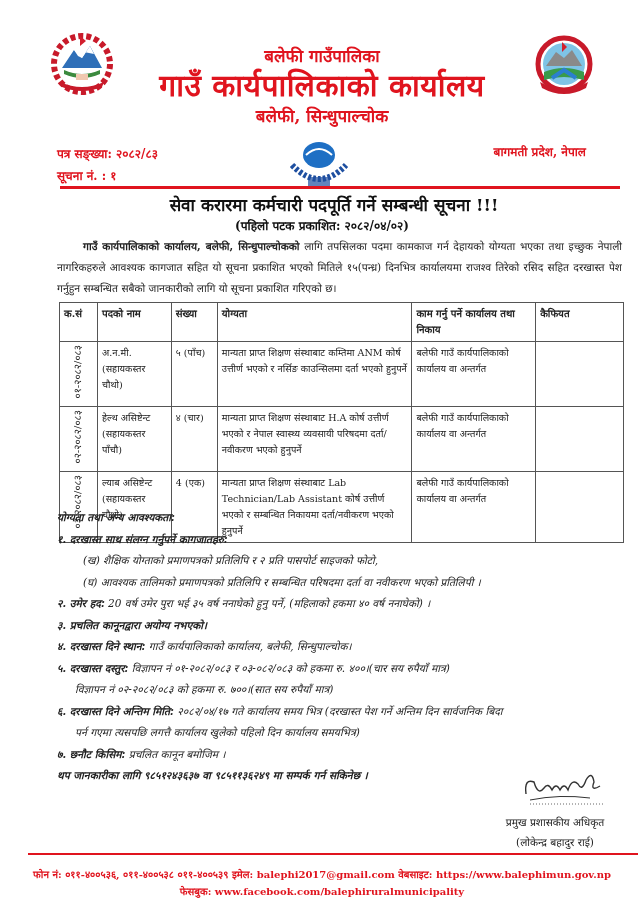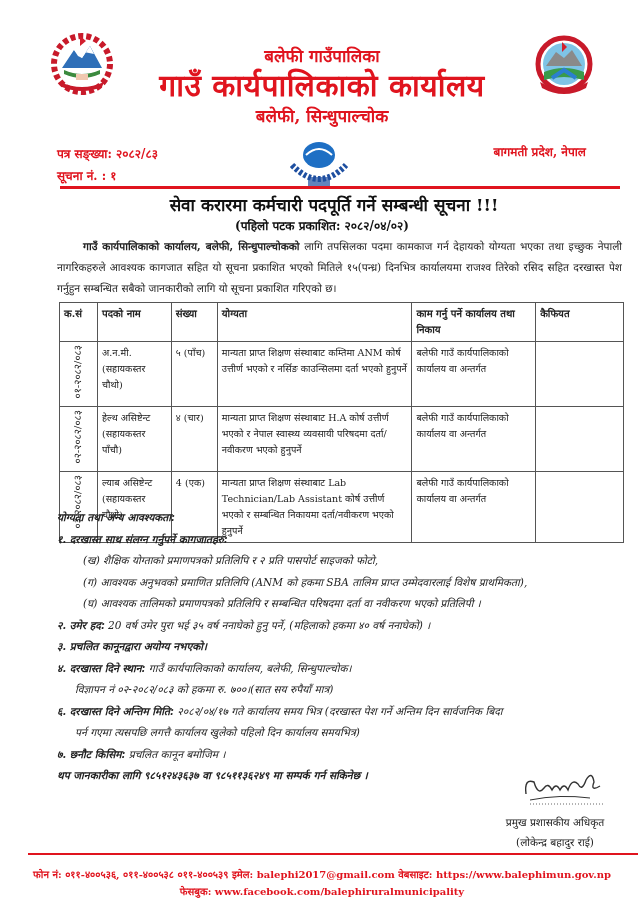--- a/index.html
+++ b/index.html
@@ -152,25 +152,25 @@
       <td>बलेफी गाउँ कार्यपालिकाको कार्यालय वा अन्तर्गत</td>
       <td></td>
     </tr>
   </tbody>
 </table>
 
 <div class="abs reqs">
   <div class="b">योग्यता तथा अन्य आवश्यकता:</div>
   <div class="b">१. दरखास्त साथ संलग्न गर्नुपर्ने कागजातहरु:</div>
   <div class="indent">(ख) शैक्षिक योग्ताको प्रमाणपत्रको प्रतिलिपि र २ प्रति पासपोर्ट साइजको फोटो,</div>
-  <div class="indent">(ग) आवश्यक अनुभवको प्रमाणित प्रतिलिपि (ANM को हकमा SBA तालिम प्राप्त उम्मेदवारलाई विशेष प्राथमिकता),</div>
   <div class="indent">(घ) आवश्यक तालिमको प्रमाणपत्रको प्रतिलिपि र सम्बन्धित परिषदमा दर्ता वा नवीकरण भएको प्रतिलिपी ।</div>
   <div><span class="b">२. उमेर हद:</span><span> 20 वर्ष उमेर पुरा भई ३५ वर्ष ननाघेको हुनु पर्ने, (महिलाको हकमा ४० वर्ष ननाघेको) ।</span></div>
   <div class="b">३. प्रचलित कानूनद्वारा अयोग्य नभएको।</div>
   <div><span class="b">४. दरखास्त दिने स्थान:</span><span> गाउँ कार्यपालिकाको कार्यालय, बलेफी, सिन्धुपाल्चोक।</span></div>
+  <div><span class="b">५. दरखास्त दस्तुर:</span><span> विज्ञापन नं ०१-२०८२/०८३ र ०३-०८२/०८३ को हकमा रु. ४००।(चार सय रुपैयाँ मात्र)</span></div>
   <div class="indent2">विज्ञापन नं ०२-२०८२/०८३ को हकमा रु. ७००।(सात सय रुपैयाँ मात्र)</div>
   <div><span class="b">६. दरखास्त दिने अन्तिम मिति:</span><span> २०८२/०४/१७ गते कार्यालय समय भित्र (दरखास्त पेश गर्ने अन्तिम दिन सार्वजनिक बिदा</span></div>
   <div class="indent2">पर्न गएमा त्यसपछि लगत्तै कार्यालय खुलेको पहिलो दिन कार्यालय समयभित्र)</div>
   <div><span class="b">७. छनौट किसिम:</span><span> प्रचलित कानून बमोजिम ।</span></div>
   <div class="b">थप जानकारीका लागि ९८५१२४३६३७ वा ९८५११३६२४९ मा सम्पर्क गर्न सकिनेछ ।</div>
 </div>
 
 <div class="abs sig">
   <svg width="90" height="40" viewBox="0 0 90 40">
     <path d="M6 26 Q4 10 14 14 Q18 28 24 20 Q28 14 32 22 Q36 14 40 22 Q44 14 48 22 Q52 10 58 16 Q62 24 66 12 Q72 2 74 14 Q70 24 80 18" stroke="#333" stroke-width="1.4" fill="none"></path>

